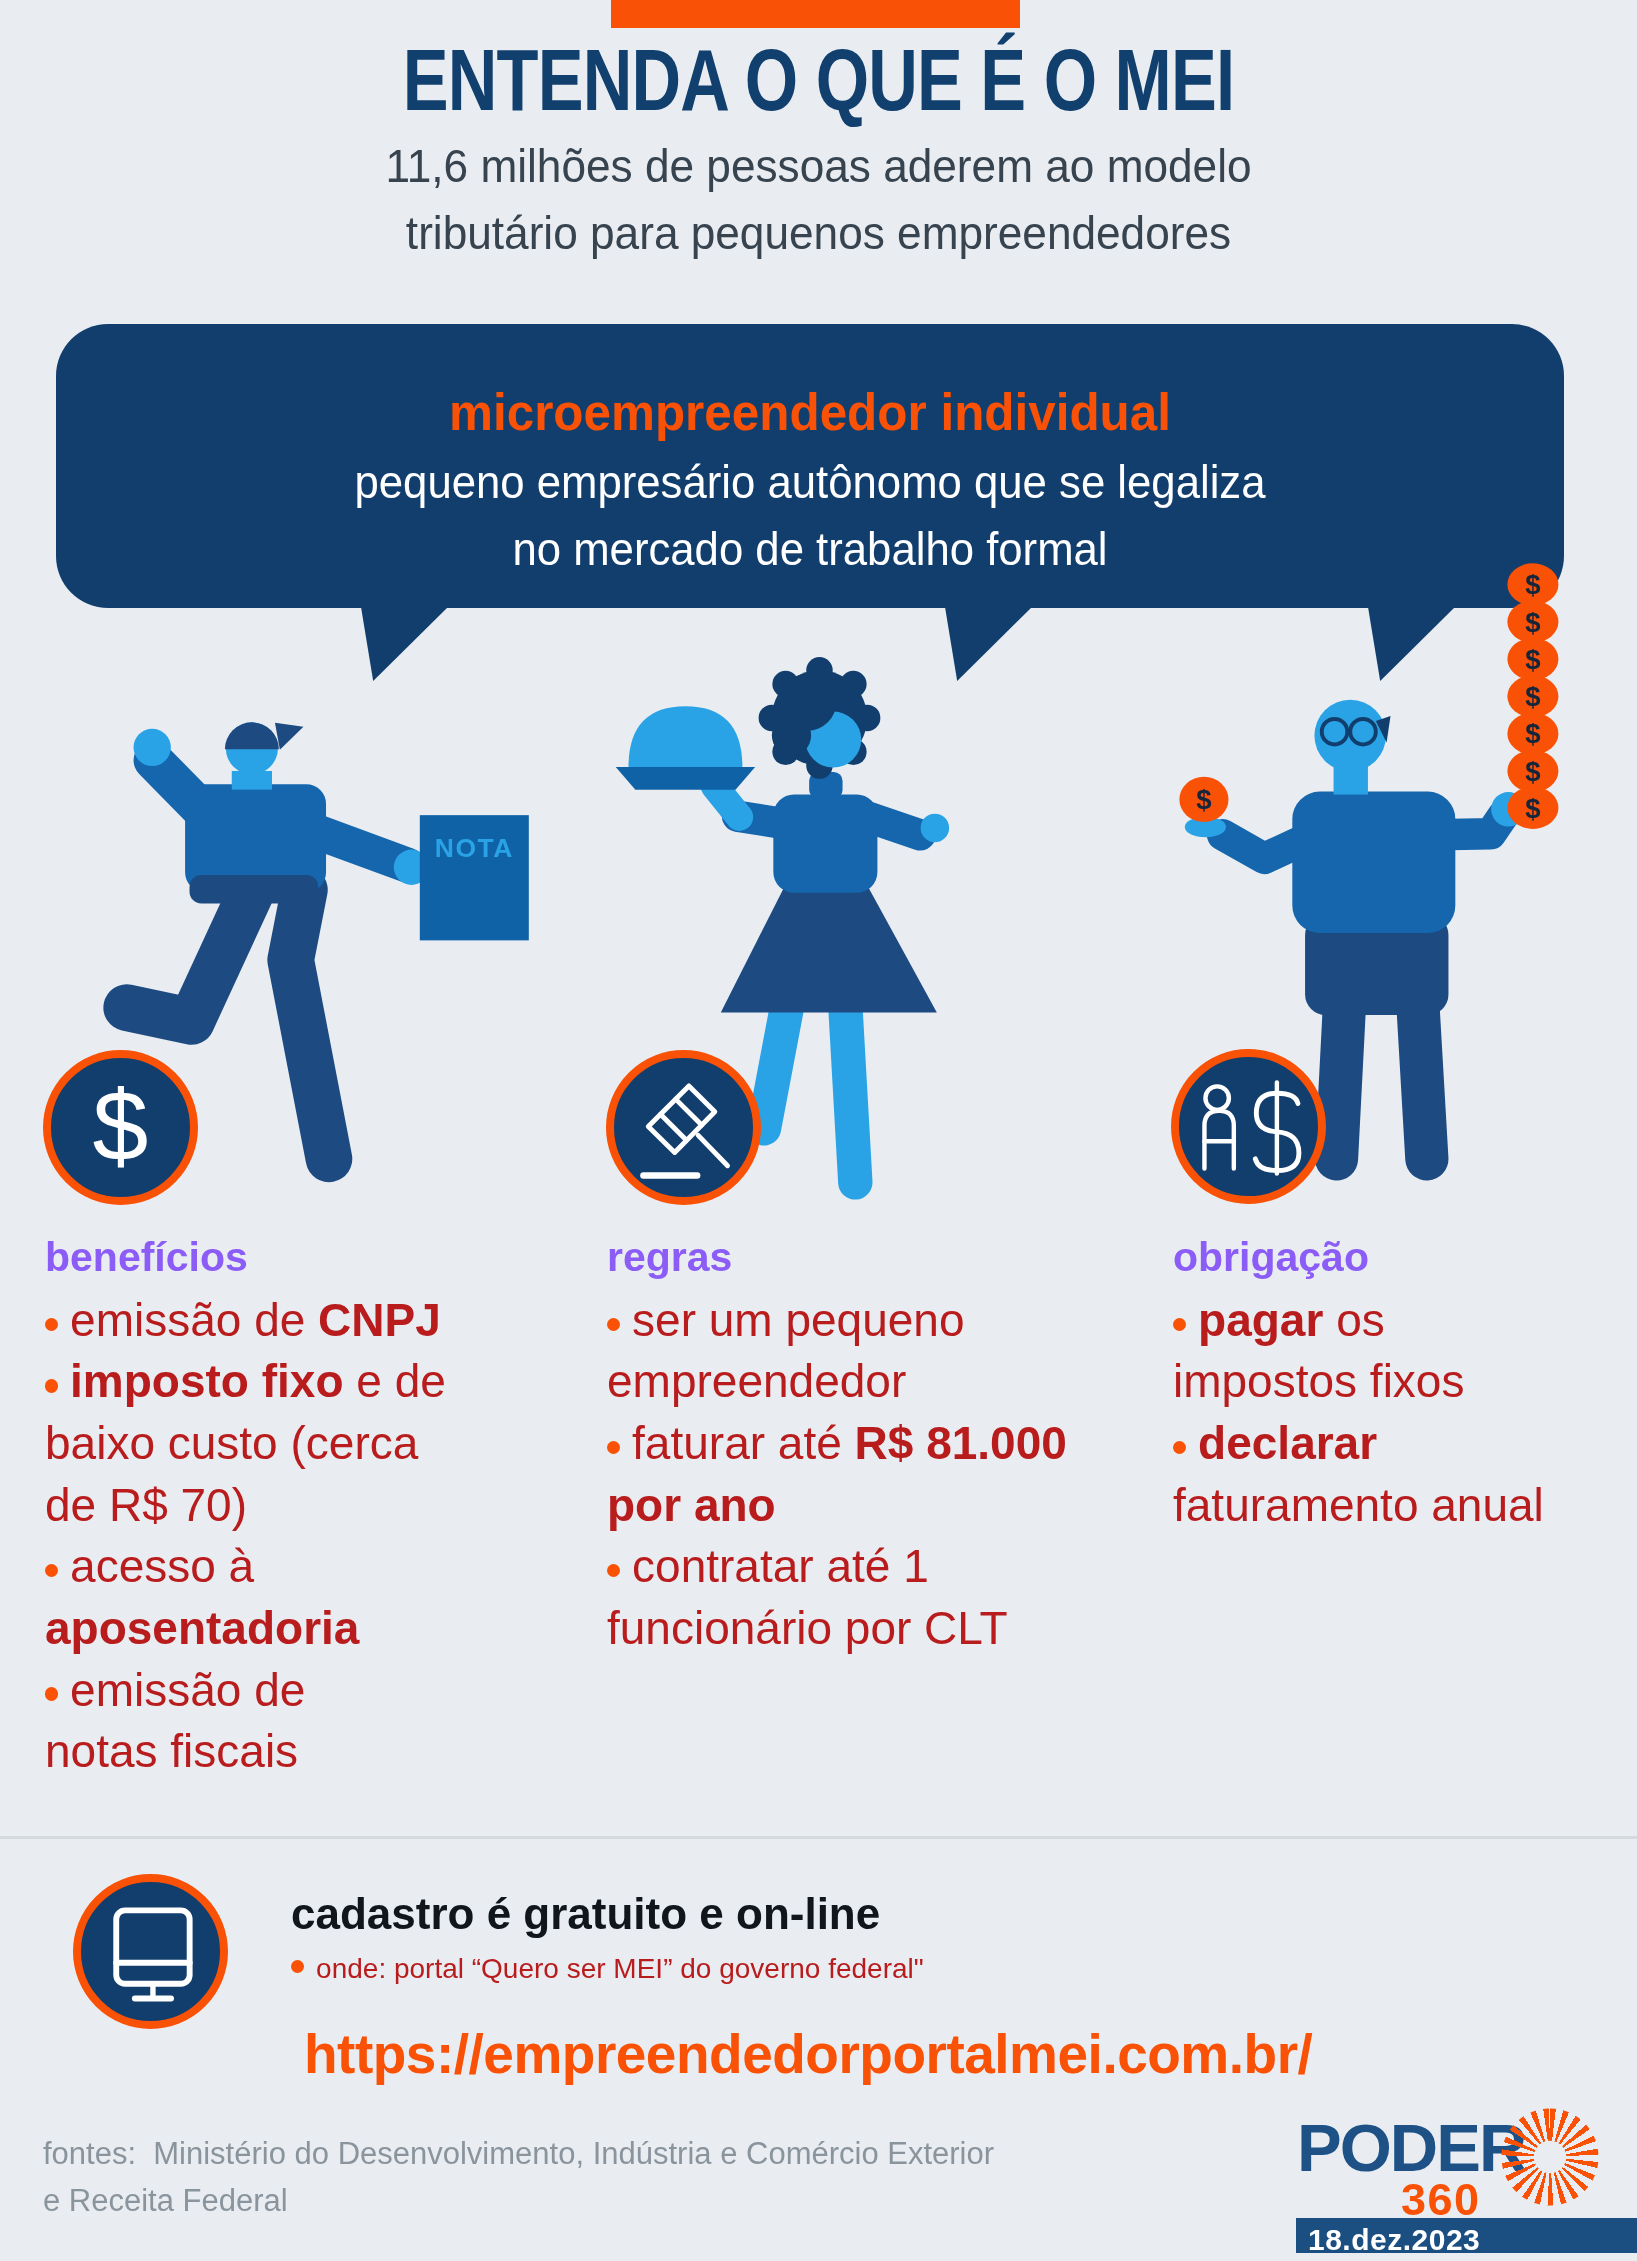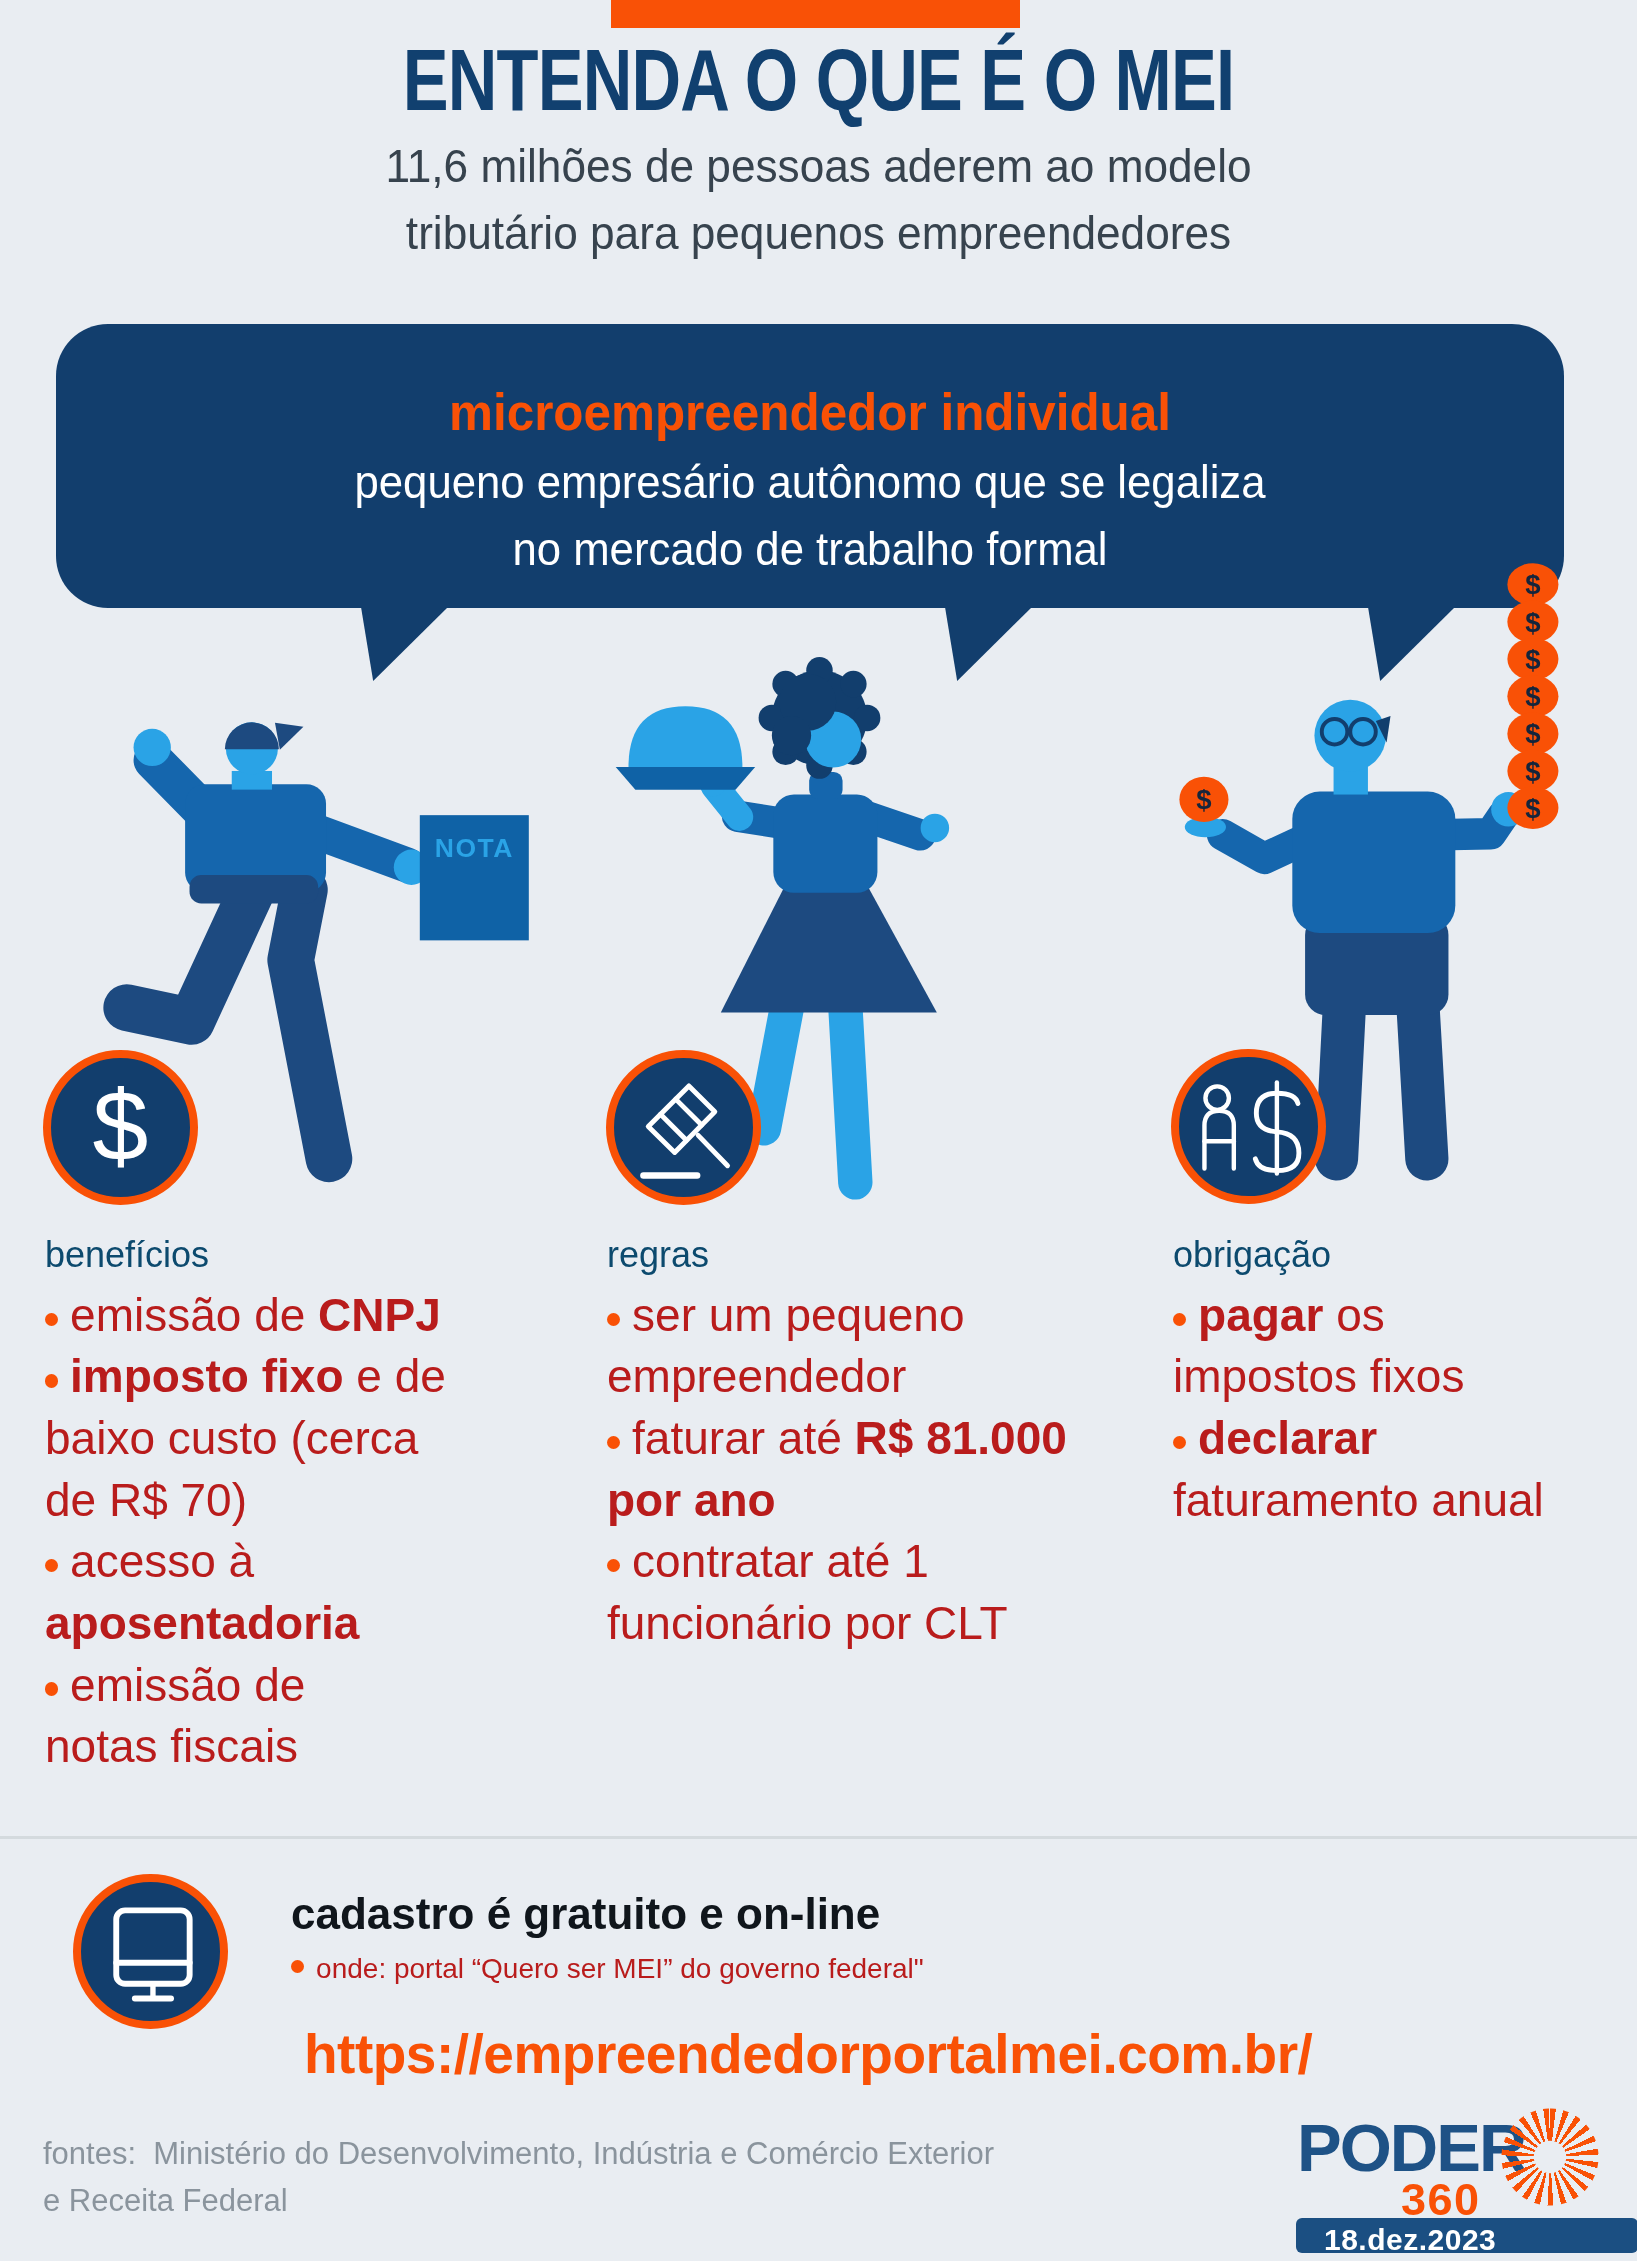--- a/index.html
+++ b/index.html
@@ -35,21 +35,21 @@
   
   .badge{width:139px;height:139px;border-radius:50%;background:#123e6d;border:8.3px solid #f95106;
          display:flex;align-items:center;justify-content:center;}
   .badge svg{width:100%;height:100%;}
   .badge .ln{fill:none;stroke:#ffffff;stroke-width:10px;stroke-linecap:round;stroke-linejoin:round;}
   .b1{left:43px;top:1050px;} .b2{left:606px;top:1050px;} .b3{left:1171px;top:1049px;}
   .b4{left:73px;top:1874px;}
 
   
   .col{top:1234px;}
-  .col h3{margin:0 0 8.8px 0;font-size:36px;font-weight:400;color:#0c4a6e;}
+  .col h3{margin:0 0 8.8px 0;font-size:41px;font-weight:700;color:#8b5cf6;}
   .col ul{list-style:none;margin:0;padding:0;}
   .col li{font-size:46px;line-height:1.34;color:#b91c1c;white-space:pre-wrap;margin:0;}
   .dot{display:inline-block;width:13.3px;height:13.3px;border-radius:50%;background:#f95106;
        margin-right:11.8px;position:relative;top:-4.9px;}
   .colA{left:45px;width:540px;} .colB{left:607px;width:614px;} .colC{left:1173px;width:467px;}
   .b{font-weight:700;}
 
   .divider{left:0;top:1836px;width:100%;height:3.4px;background:#d4dade;}
 
   
@@ -59,21 +59,21 @@
 
   
   .sources{left:43px;top:2130px;margin:0;font-size:31px;line-height:1.52;color:#8a949d;white-space:pre-wrap;}
   .logo-poder{left:1297px;top:2109px;margin:0;font-size:67px;font-weight:700;color:#1e5286;letter-spacing:-2px;}
   .logo-360{left:1401px;top:2174px;margin:0;font-size:45px;font-weight:700;color:#f95106;letter-spacing:1.5px;}
   .sunburst{left:1499px;top:2106px;width:102px;height:102px;border-radius:50%;
             background:repeating-conic-gradient(#f95106 0deg 7deg,transparent 7deg 16deg);
             -webkit-mask:radial-gradient(circle at center,transparent 0 15.7px,#000 16.7px 48px,transparent 49px);
             mask:radial-gradient(circle at center,transparent 0 15.7px,#000 16.7px 48px,transparent 49px);}
   .datebox{left:1296px;top:2218px;width:342px;height:35px;background:#1b4f82;color:#fff;
-           font-size:30px;font-weight:700;line-height:43px;padding-left:28px;box-sizing:border-box;letter-spacing:0.5px;border-radius:6px;}
+           font-size:30px;font-weight:700;line-height:43px;padding-left:12px;box-sizing:border-box;letter-spacing:0.5px;}
 </style>
 </head>
 <body>
 
 <div class="page">
 
   <div class="abs topbar"></div>
   <h1 class="abs title">ENTENDA O QUE É O MEI</h1>
   <p class="abs subtitle">11,6 milhões de pessoas aderem ao modelo
 tributário para pequenos empreendedores</p>

